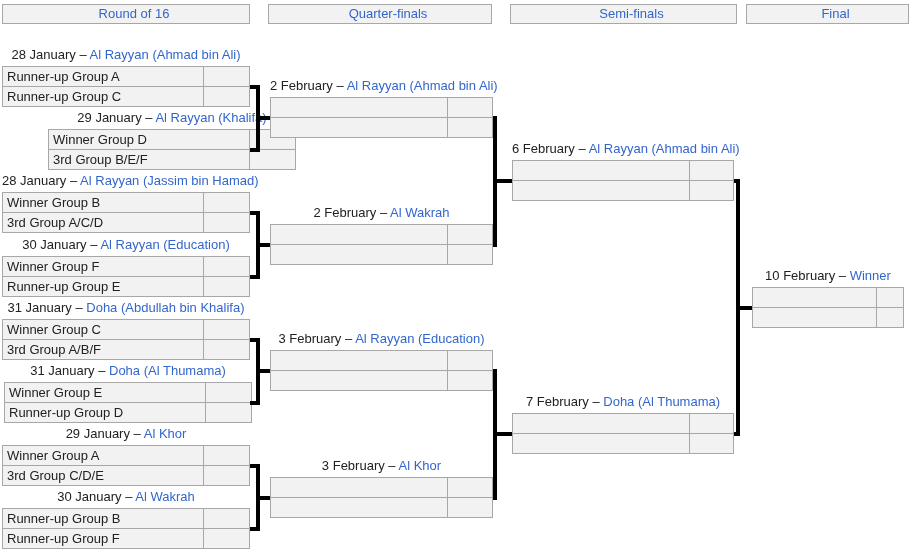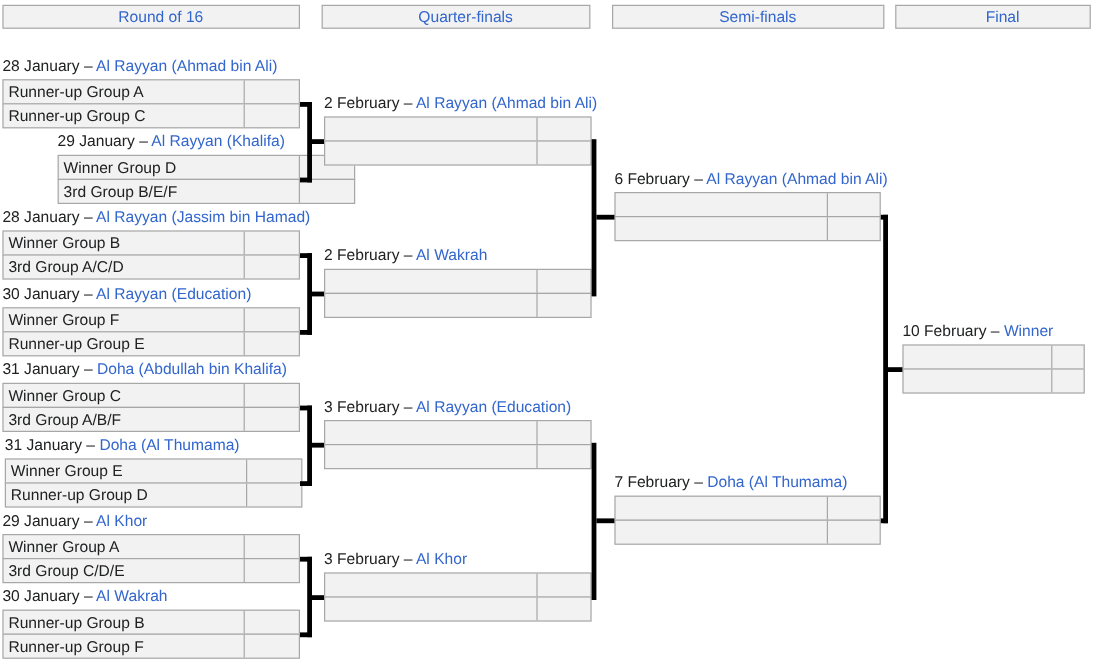--- a/index.html
+++ b/index.html
@@ -30,20 +30,21 @@
     color: var(--link);
     text-align: center;
     line-height: 18px;
     padding-left: 16px;
   }
   .match { position: absolute; }
   .mlabel {
     height: 21px;
     line-height: 20px;
     white-space: nowrap;
+    text-align: center;
   }
   .mlabel .venue { color: var(--link); cursor: pointer; }
   .box { }
   .trow {
     display: flex;
     height: 21px;
     box-sizing: border-box;
     border: 1px solid var(--bdr);
     background: var(--fill);
   }

